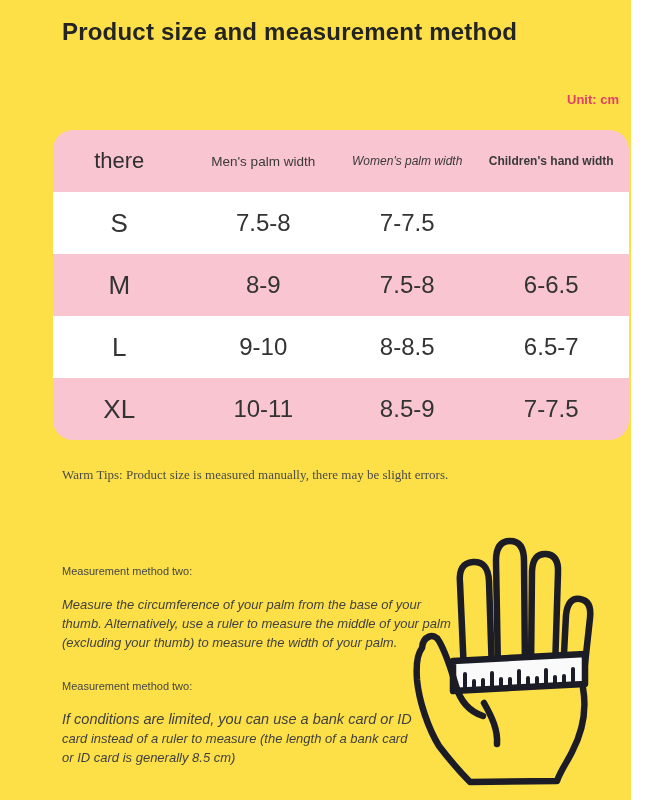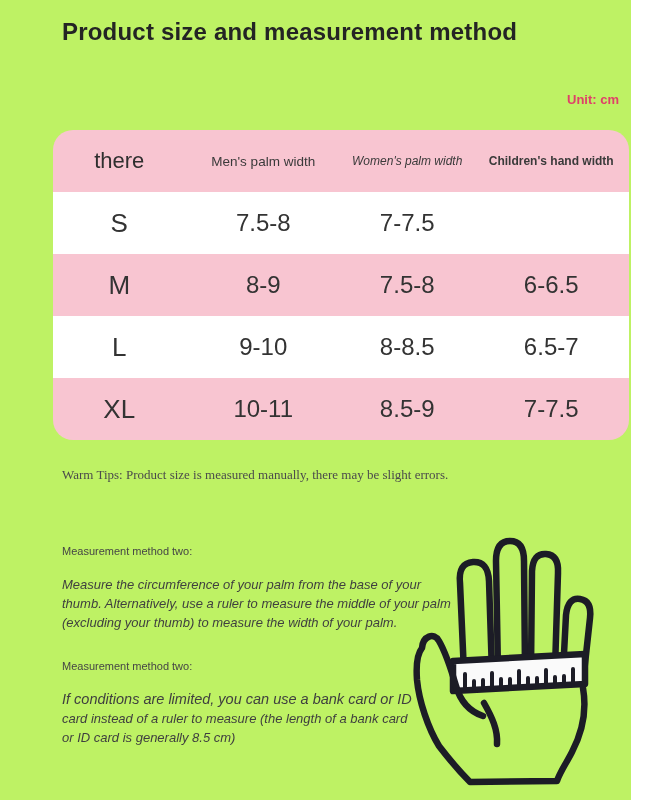--- a/index.html
+++ b/index.html
@@ -1,18 +1,18 @@
 <!DOCTYPE html>
 <html><head>
 <meta charset="utf-8">
 <style>
   html,body{margin:0;padding:0;}
   .page{
     position:relative; width:631px; height:800px;
-    background:#bef264; overflow:hidden;
+    background:#fde047; overflow:hidden;
     font-family:"Liberation Sans", sans-serif;
     color:#333;
   }
   .title{
     position:absolute; left:62px; top:18px;
     font-size:24px; font-weight:bold; color:#242424; letter-spacing:.2px;
   }
   .unit{
     position:absolute; right:12px; top:92px;
     font-size:13px; font-weight:bold; color:#e04069;
@@ -30,21 +30,21 @@
   .th-size{font-size:22px; color:#2f2f2f;}
   .th-1{font-size:13.5px; color:#3a3a3a;}
   .th-2{font-size:12px; color:#3a3a3a;font-style:italic;}
   .th-3{font-size:12px; color:#3a3a3a;font-weight:bold;}
   .c-letter{font-size:26px; color:#333;}
   .c-num{font-size:24px; color:#333;}
   .warm-tips{
     position:absolute; left:62px; top:467px;
     font-size:13px; color:#4b4b4b;font-family:Liberation Serif, serif;
   }
-  .method{position:absolute; left:62px; width:370px;}
+  .method{position:absolute; left:62px; width:370px;margin-top:20px;}
   .method-1{top:545px;}
   .method-2{top:660px;}
   .m-label{font-size:11px; color:#454545; line-height:13px;}
   .m-body{margin-top:17px;}
   .m-line{font-size:13px; color:#3f3f3f; line-height:19px; white-space:nowrap;font-style:italic;}
   .method-2 .m-line:first-child{font-size:14.5px;}
   .hand{position:absolute; left:413px; top:523px; width:252px; height:272px;}
 </style>
 </head>
 <body>

